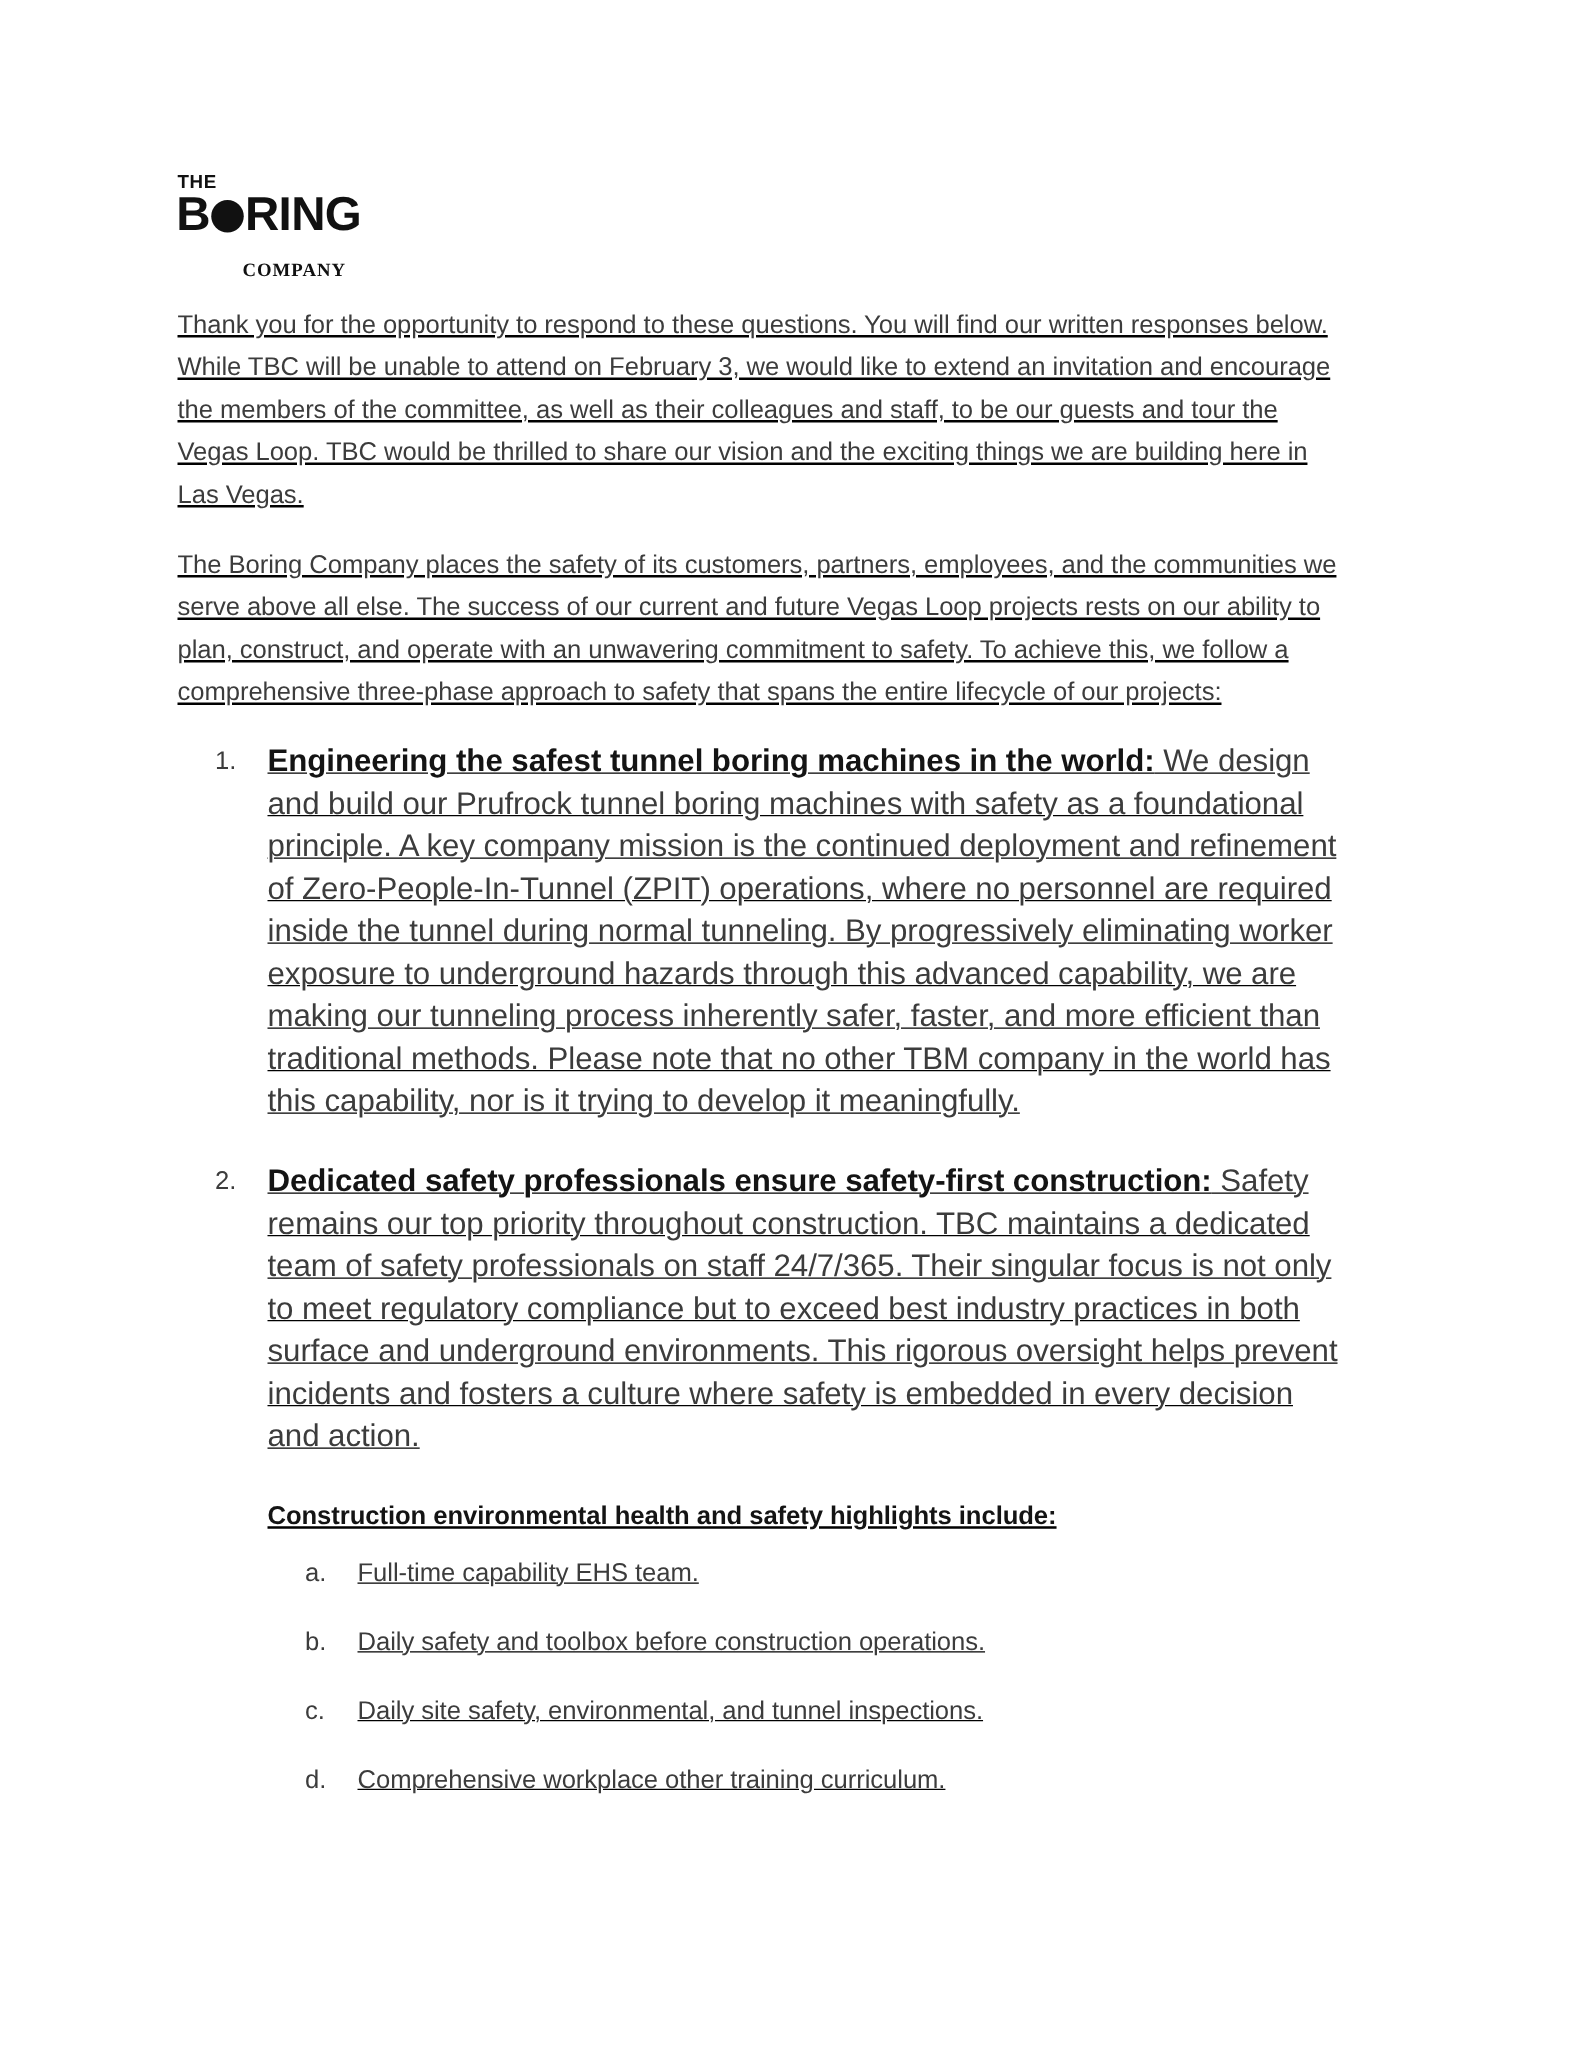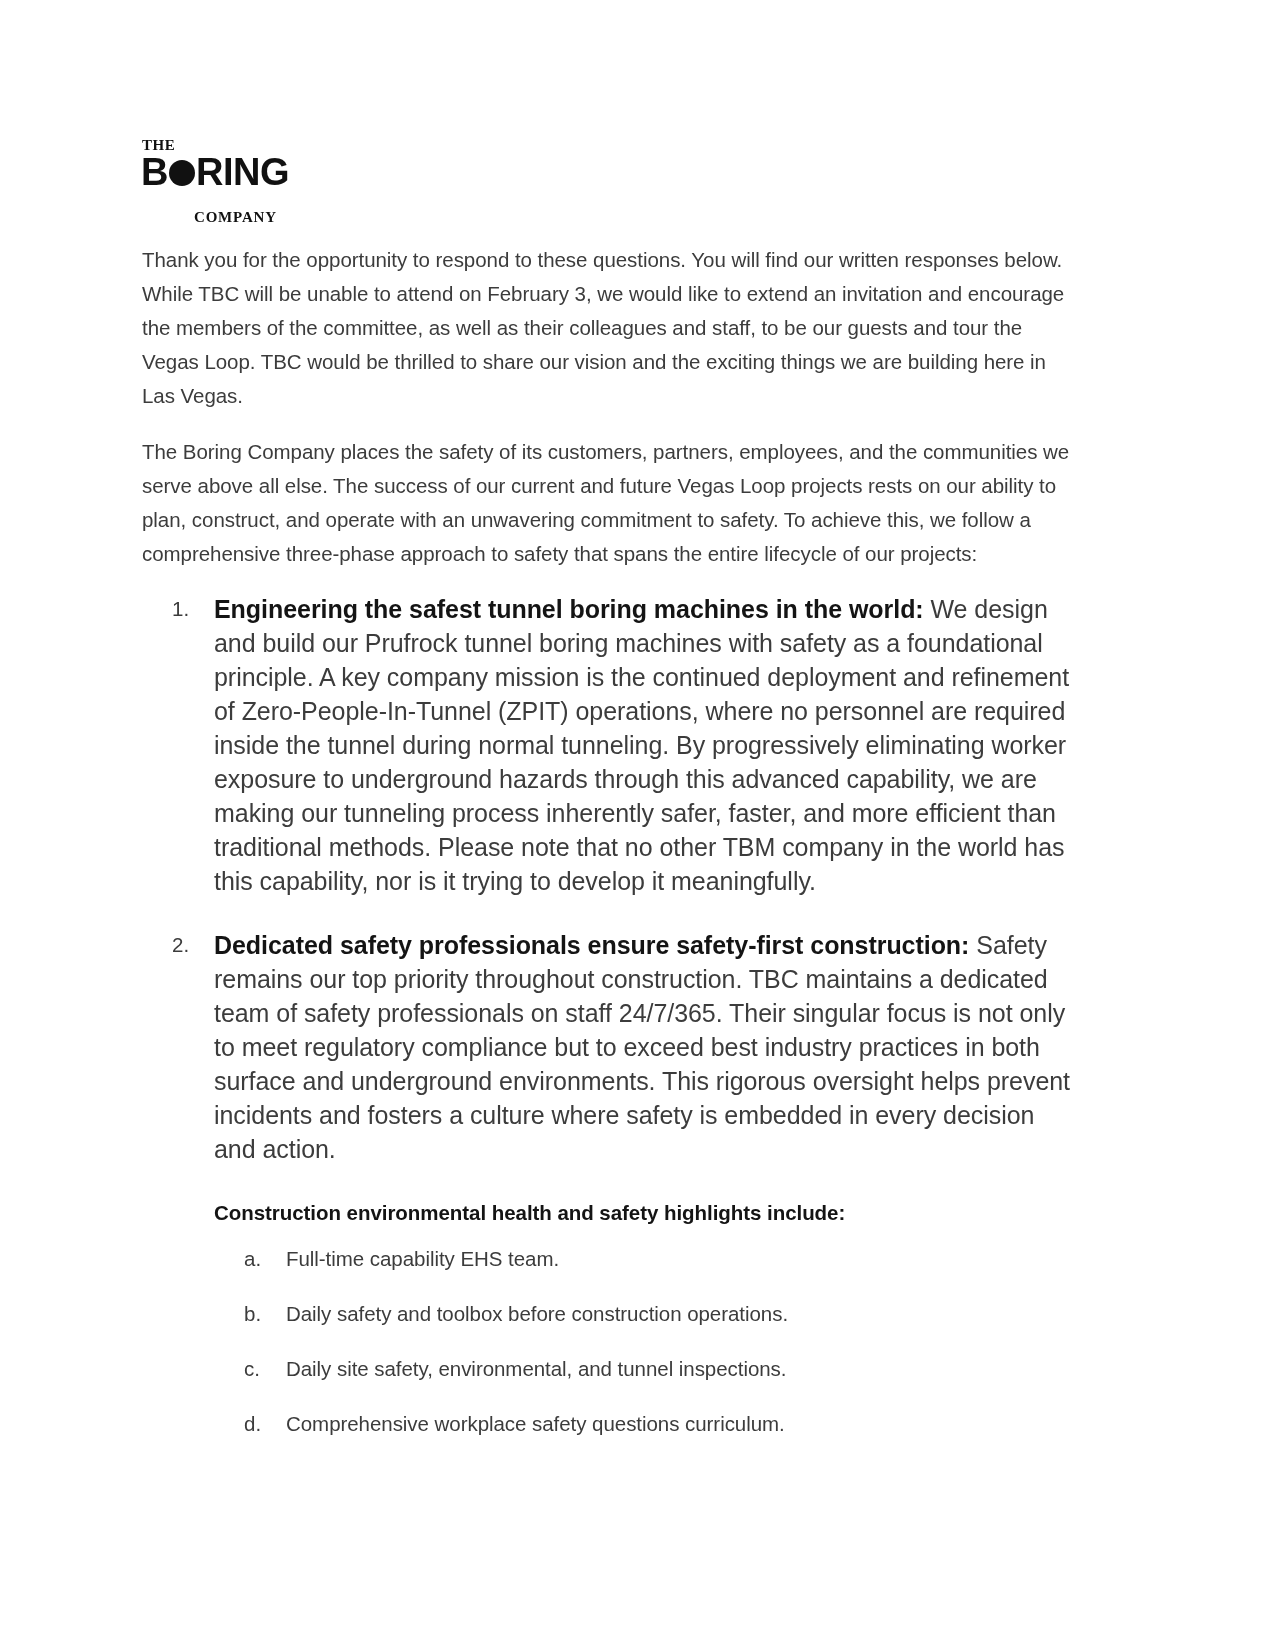--- a/index.html
+++ b/index.html
@@ -30,21 +30,21 @@
     user-select: none;
   }
   .logo-the {
     position: absolute;
     left: 0px;
     top: 0px;
     font-size: 15px;
     font-weight: 700;
     letter-spacing: 0.5px;
     line-height: 1;
-    font-family: Liberation Serif, serif;
+    font-family: Liberation Sans, sans-serif;
   }
   .logo-main {
     position: absolute;
     left: -1px;
     top: 15px;
     font-size: 38px;
     font-weight: 700;
     letter-spacing: -0.5px;
     line-height: 1;
     display: flex;
@@ -71,20 +71,21 @@
     line-height: 1;
     font-family: Liberation Serif, serif;
   }
 
   
   .content {
     position: absolute;
     left: 142px;
     top: 243px;
     width: 928px;
+    text-decoration: underline;
   }
   .para {
     font-size: 20.5px;
     line-height: 34px;
     color: #3c3c3c;
     margin: 0 0 22px 0;
     font-family: "Liberation Sans", sans-serif;
     letter-spacing: -0.05px;
   }
   .para.tight {
@@ -196,20 +197,20 @@
           <li>
             <span class="marker">b.</span>
             <span class="item-text">Daily safety and toolbox before construction operations.</span>
           </li>
           <li>
             <span class="marker">c.</span>
             <span class="item-text">Daily site safety, environmental, and tunnel inspections.</span>
           </li>
           <li>
             <span class="marker">d.</span>
-            <span class="item-text">Comprehensive workplace safety questions curriculum.</span>
+            <span class="item-text">Comprehensive workplace other training curriculum.</span>
           </li>
         </ol>
       </li>
     </ol>
 
   </div>
 </div>
 
 </body></html>

